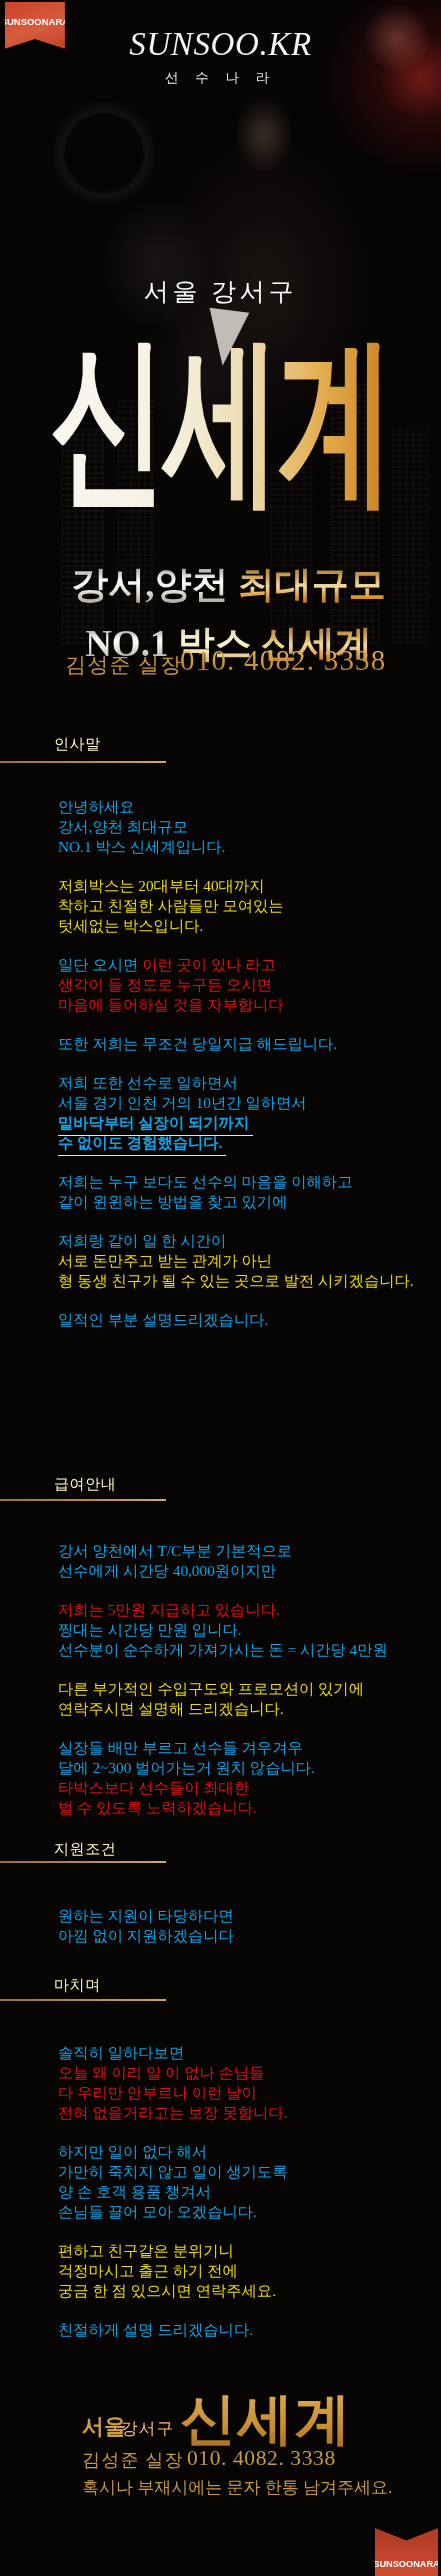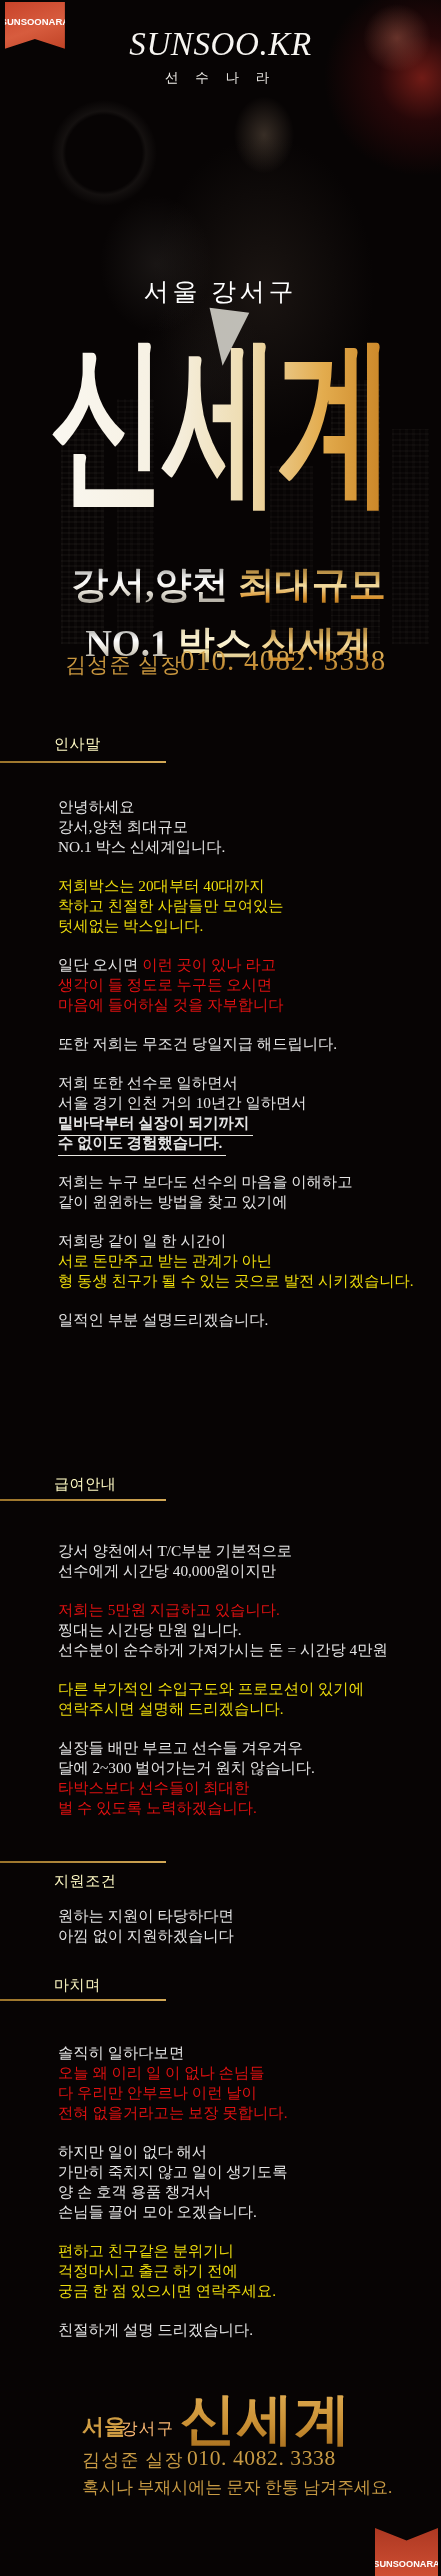--- a/index.html
+++ b/index.html
@@ -55,21 +55,21 @@
     background-image:linear-gradient(180deg,#e8c06a,#c8923a 62%,#a06a1d);
     -webkit-background-clip:text;background-clip:text;color:transparent;}
   
   .section-title{position:absolute;left:54px;font-size:15px;color:#fef9c3;letter-spacing:0.6px;}
   .section-underline{position:absolute;left:0;width:166px;height:1.8px;
     background:linear-gradient(90deg,#9a732a,#d2a856);}
   .sec-body{position:absolute;left:58px;width:368px;font-size:15.3px;line-height:20px;}
   .para{margin:0 0 19px 0;}
   .para:last-child{margin-bottom:0;}
   .tline{white-space:pre-wrap;}
-  .w{color:#e5e5e5;text-align:center;} .y{color:#eedd0c;} .r{color:#e01111;}
+  .w{color:#0ea5e9;text-align:center;} .y{color:#eedd0c;} .r{color:#e01111;}
   .it{font-style:italic;}
   .bold{font-weight:bold;}
   .ul{border-bottom:1.2px solid #e9e7e1;padding-bottom:4px;}
   
   .f-brand{left:180px;top:2382px;font-size:56px;font-weight:bold;letter-spacing:1.2px;
     background-image:linear-gradient(180deg,#e2b158,#c98f33 56%,#9e6618);
     -webkit-background-clip:text;background-clip:text;color:transparent;}
   .f-city{left:82px;top:2412px;font-size:22px;font-weight:bold;color:#cf9d44;}
   .f-district{left:121px;top:2418px;font-size:16.6px;color:#fdba74;letter-spacing:1.2px;}
   .f-manager{left:82px;top:2448px;font-size:18px;color:#c79a44;letter-spacing:1.2px;}
@@ -159,21 +159,21 @@
           <div class="tline"><span class="y">다른 부가적인 수입구도와 프로모션이 있기에</span></div>
           <div class="tline"><span class="y">연락주시면 설명해 드리겠습니다.</span></div>
         </div>
         <div class="para">
           <div class="tline"><span class="w">실장들 배만 부르고 선수들 겨우겨우</span></div>
           <div class="tline"><span class="w">달에 2~300 벌어가는거 원치 않습니다.</span></div>
           <div class="tline"><span class="r">타박스보다 선수들이 최대한</span></div>
           <div class="tline"><span class="r">벌 수 있도록 노력하겠습니다.</span></div>
         </div>
       </div>
-      <div class="section-title" style="top: 1840px; margin-top: 32px;">지원조건</div>
+      <div class="section-title" style="top: 1840px;">지원조건</div>
       <div class="section-underline" style="top: 1861px;"></div>
       <div class="sec-body" style="top: 1906px;">
         <div class="para">
           <div class="tline"><span class="w">원하는 지원이 타당하다면</span></div>
           <div class="tline"><span class="w">아낌 없이 지원하겠습니다</span></div>
         </div>
       </div>
       <div class="section-title" style="top: 1976px;">마치며</div>
       <div class="section-underline" style="top: 1999px;"></div>
       <div class="sec-body" style="top: 2043px;">

